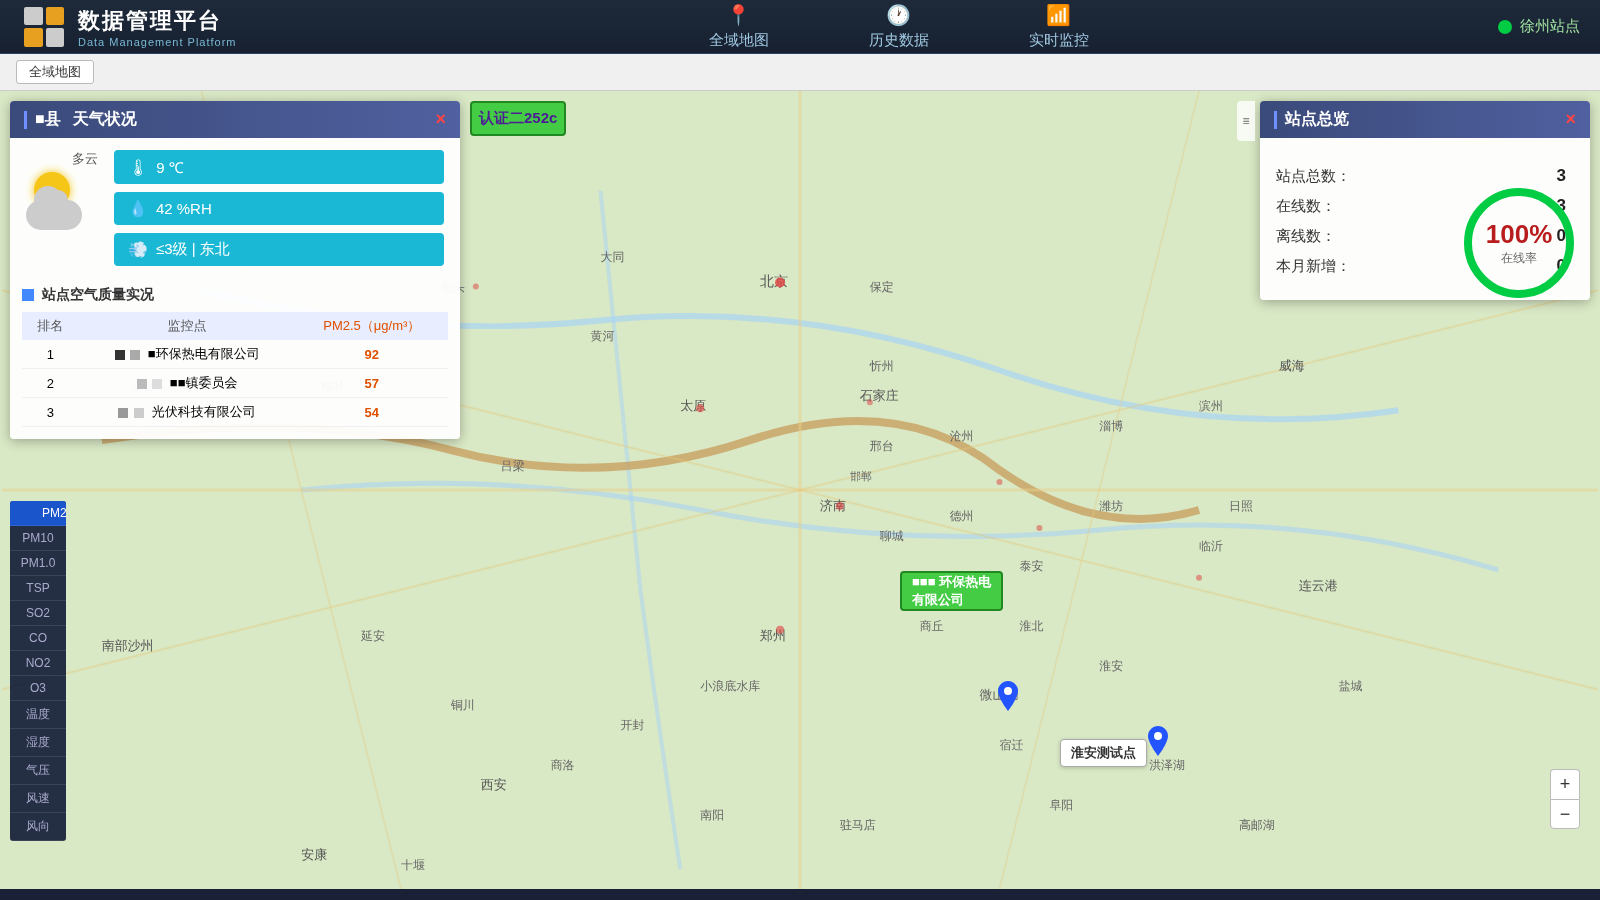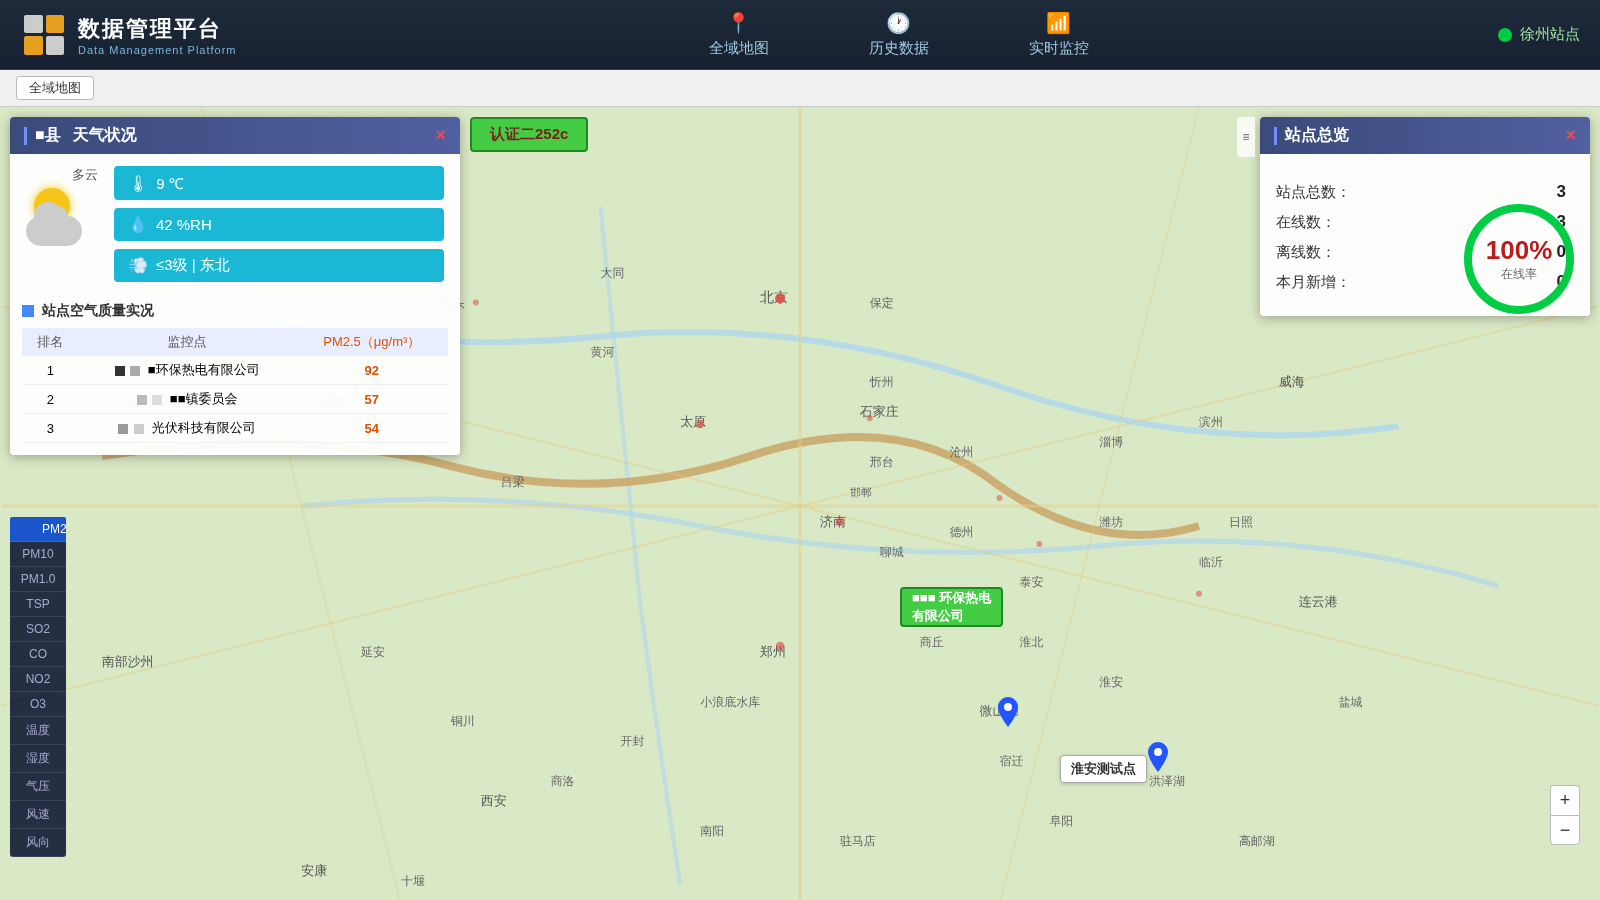--- a/index.html
+++ b/index.html
@@ -1,21 +1,21 @@
 <!DOCTYPE html>
 <html><head>
   <meta charset="utf-8">
   <style>
     * { margin: 0; padding: 0; box-sizing: border-box; }
     body { width: 1600px; height: 900px; overflow: hidden; font-family: "Microsoft YaHei", sans-serif; background: #1a2035; }
 
     
     #header {
       width: 100%;
-      height: 70px;
+      height: 54px;
       background: linear-gradient(to bottom, #1e2a3a, #162030);
       display: flex;
       align-items: center;
       padding: 0 20px;
       border-bottom: 1px solid #2e4060;
       position: relative;
       z-index: 100;
     }
     #logo-area {
       display: flex;
@@ -226,23 +226,23 @@
       border: 1px solid #aaa;
       box-shadow: 0 1px 4px rgba(0,0,0,0.2);
     }
 
     
     .cert-badge {
       position: absolute;
       top: 10px;
       left: 470px;
       background: #44cc44;
-      color: #7f1d1d;
+      color: #4c1d95;
       border-radius: 4px;
-      padding: 6px 18px;
+      padding: 6px 7px;
       font-size: 15px;
       font-weight: bold;
       border: 2px solid #228822;
       z-index: 35;
     }
 
     
     #map-zoom {
       position: absolute;
       bottom: 60px;

